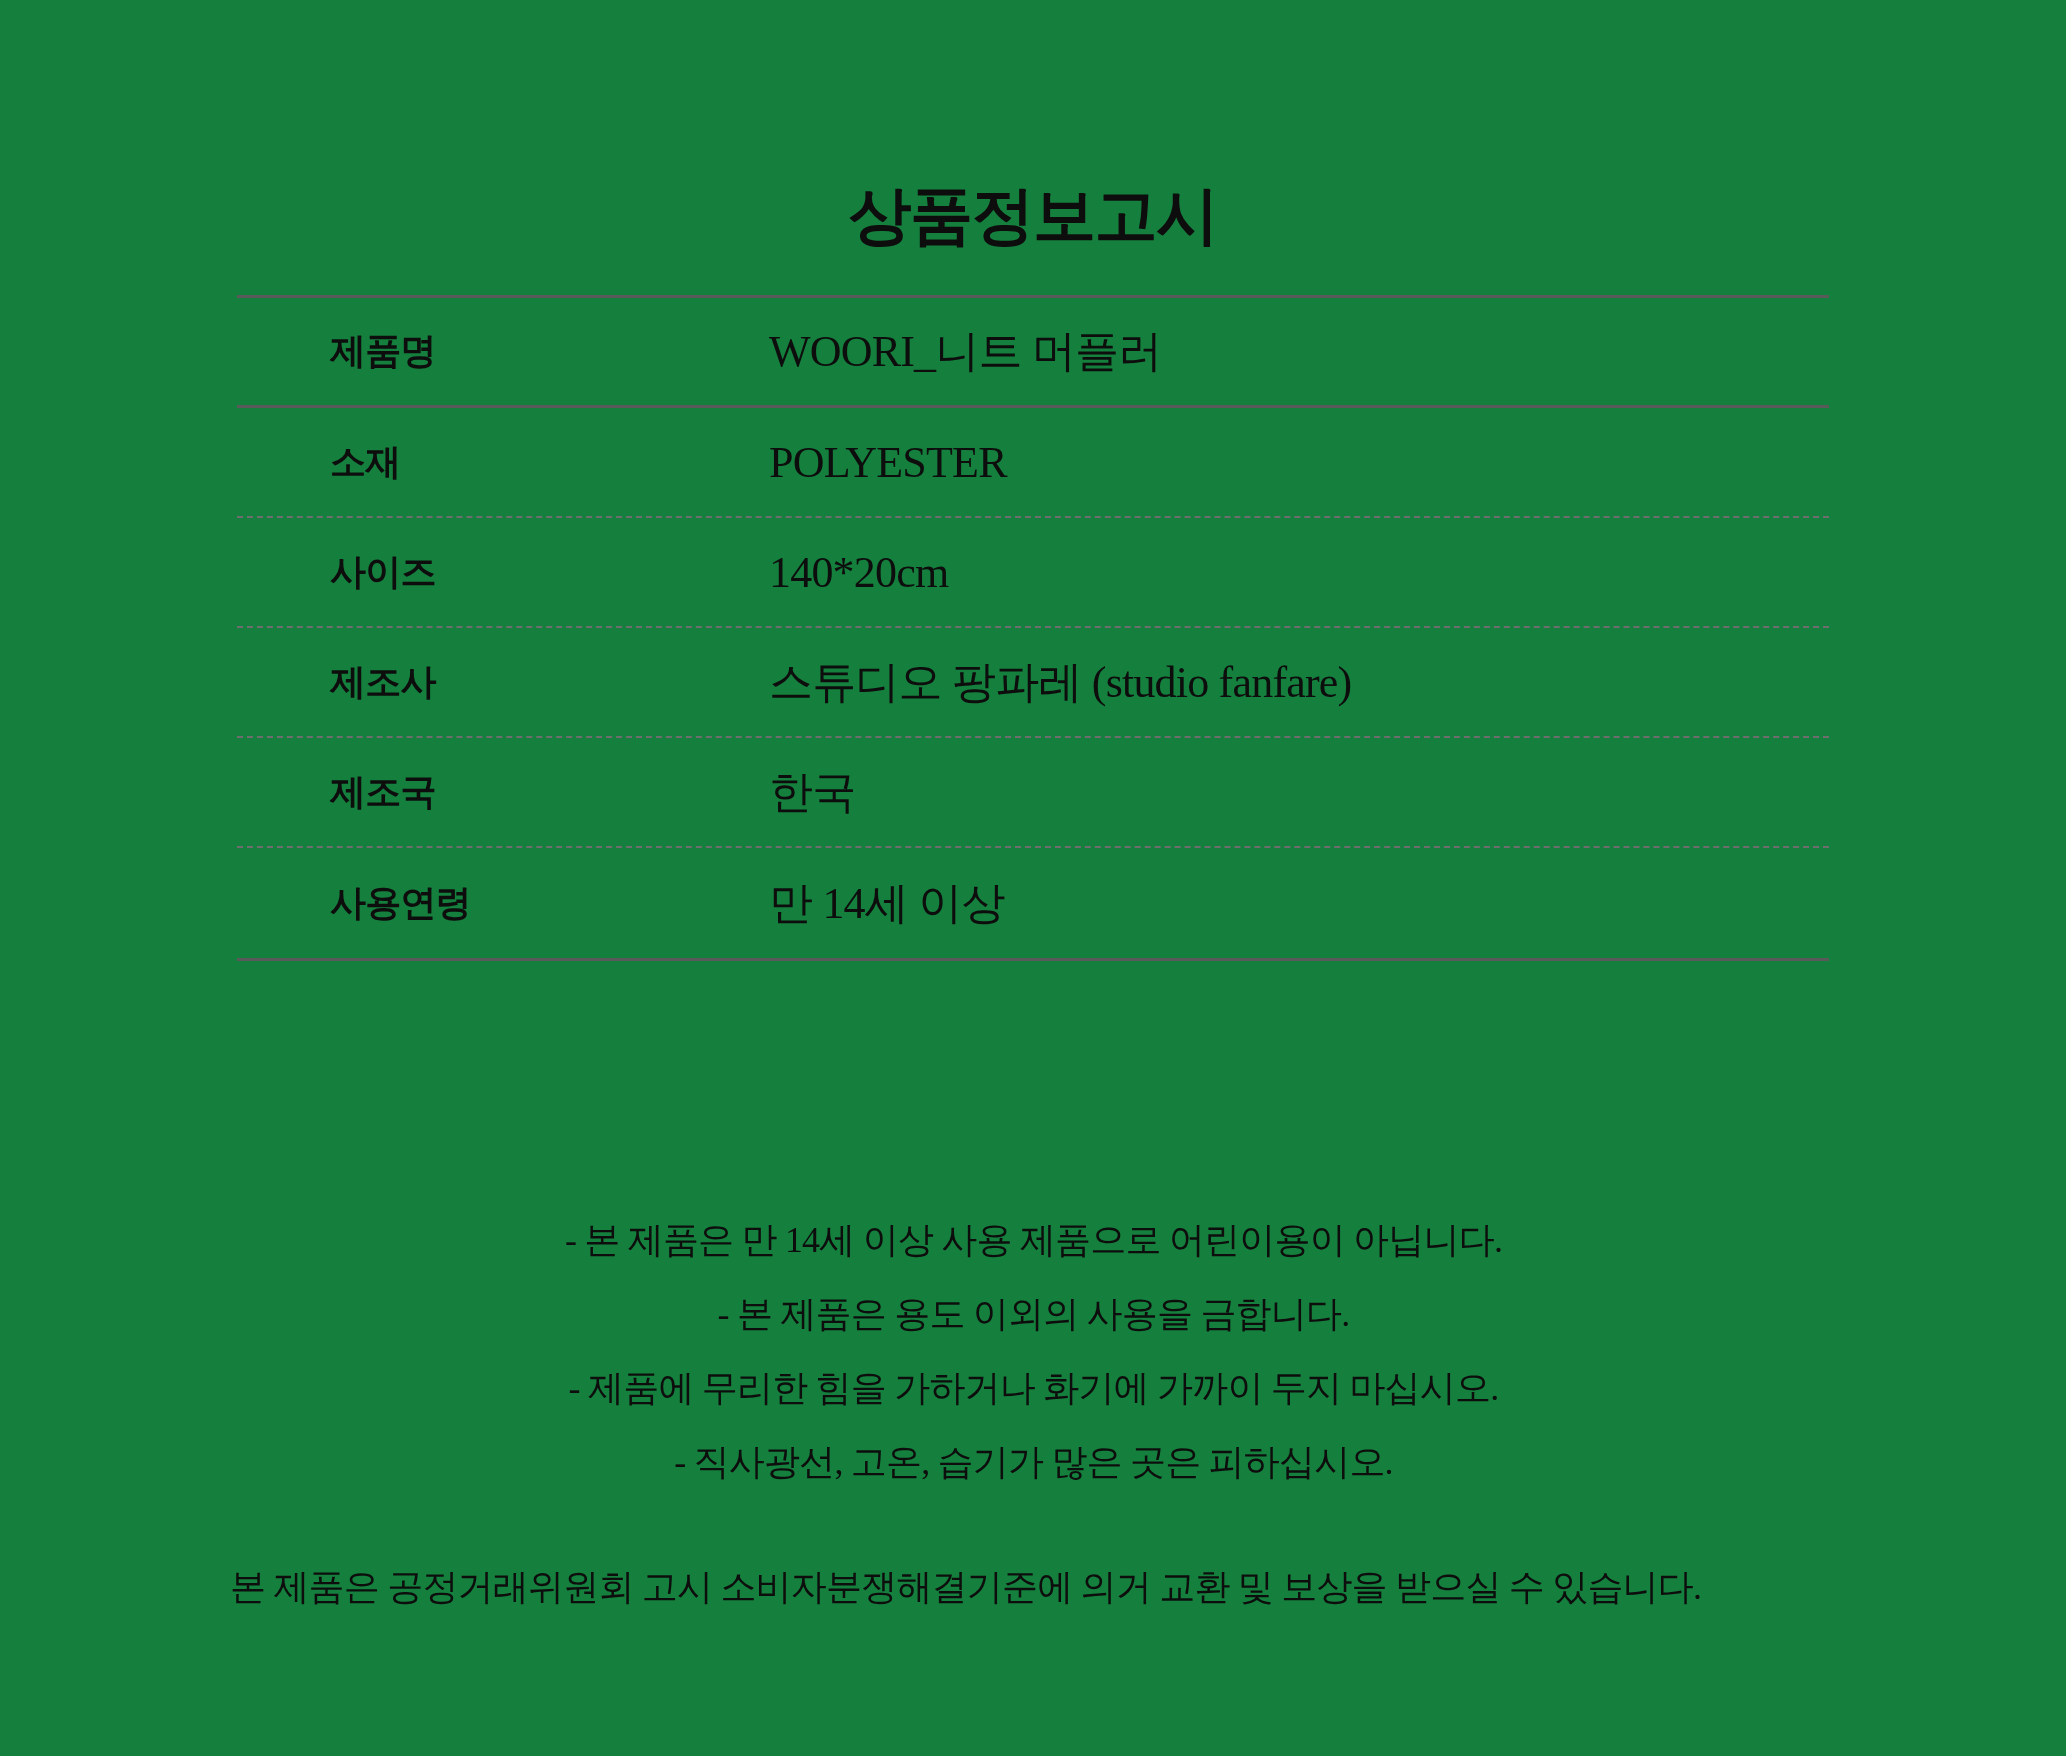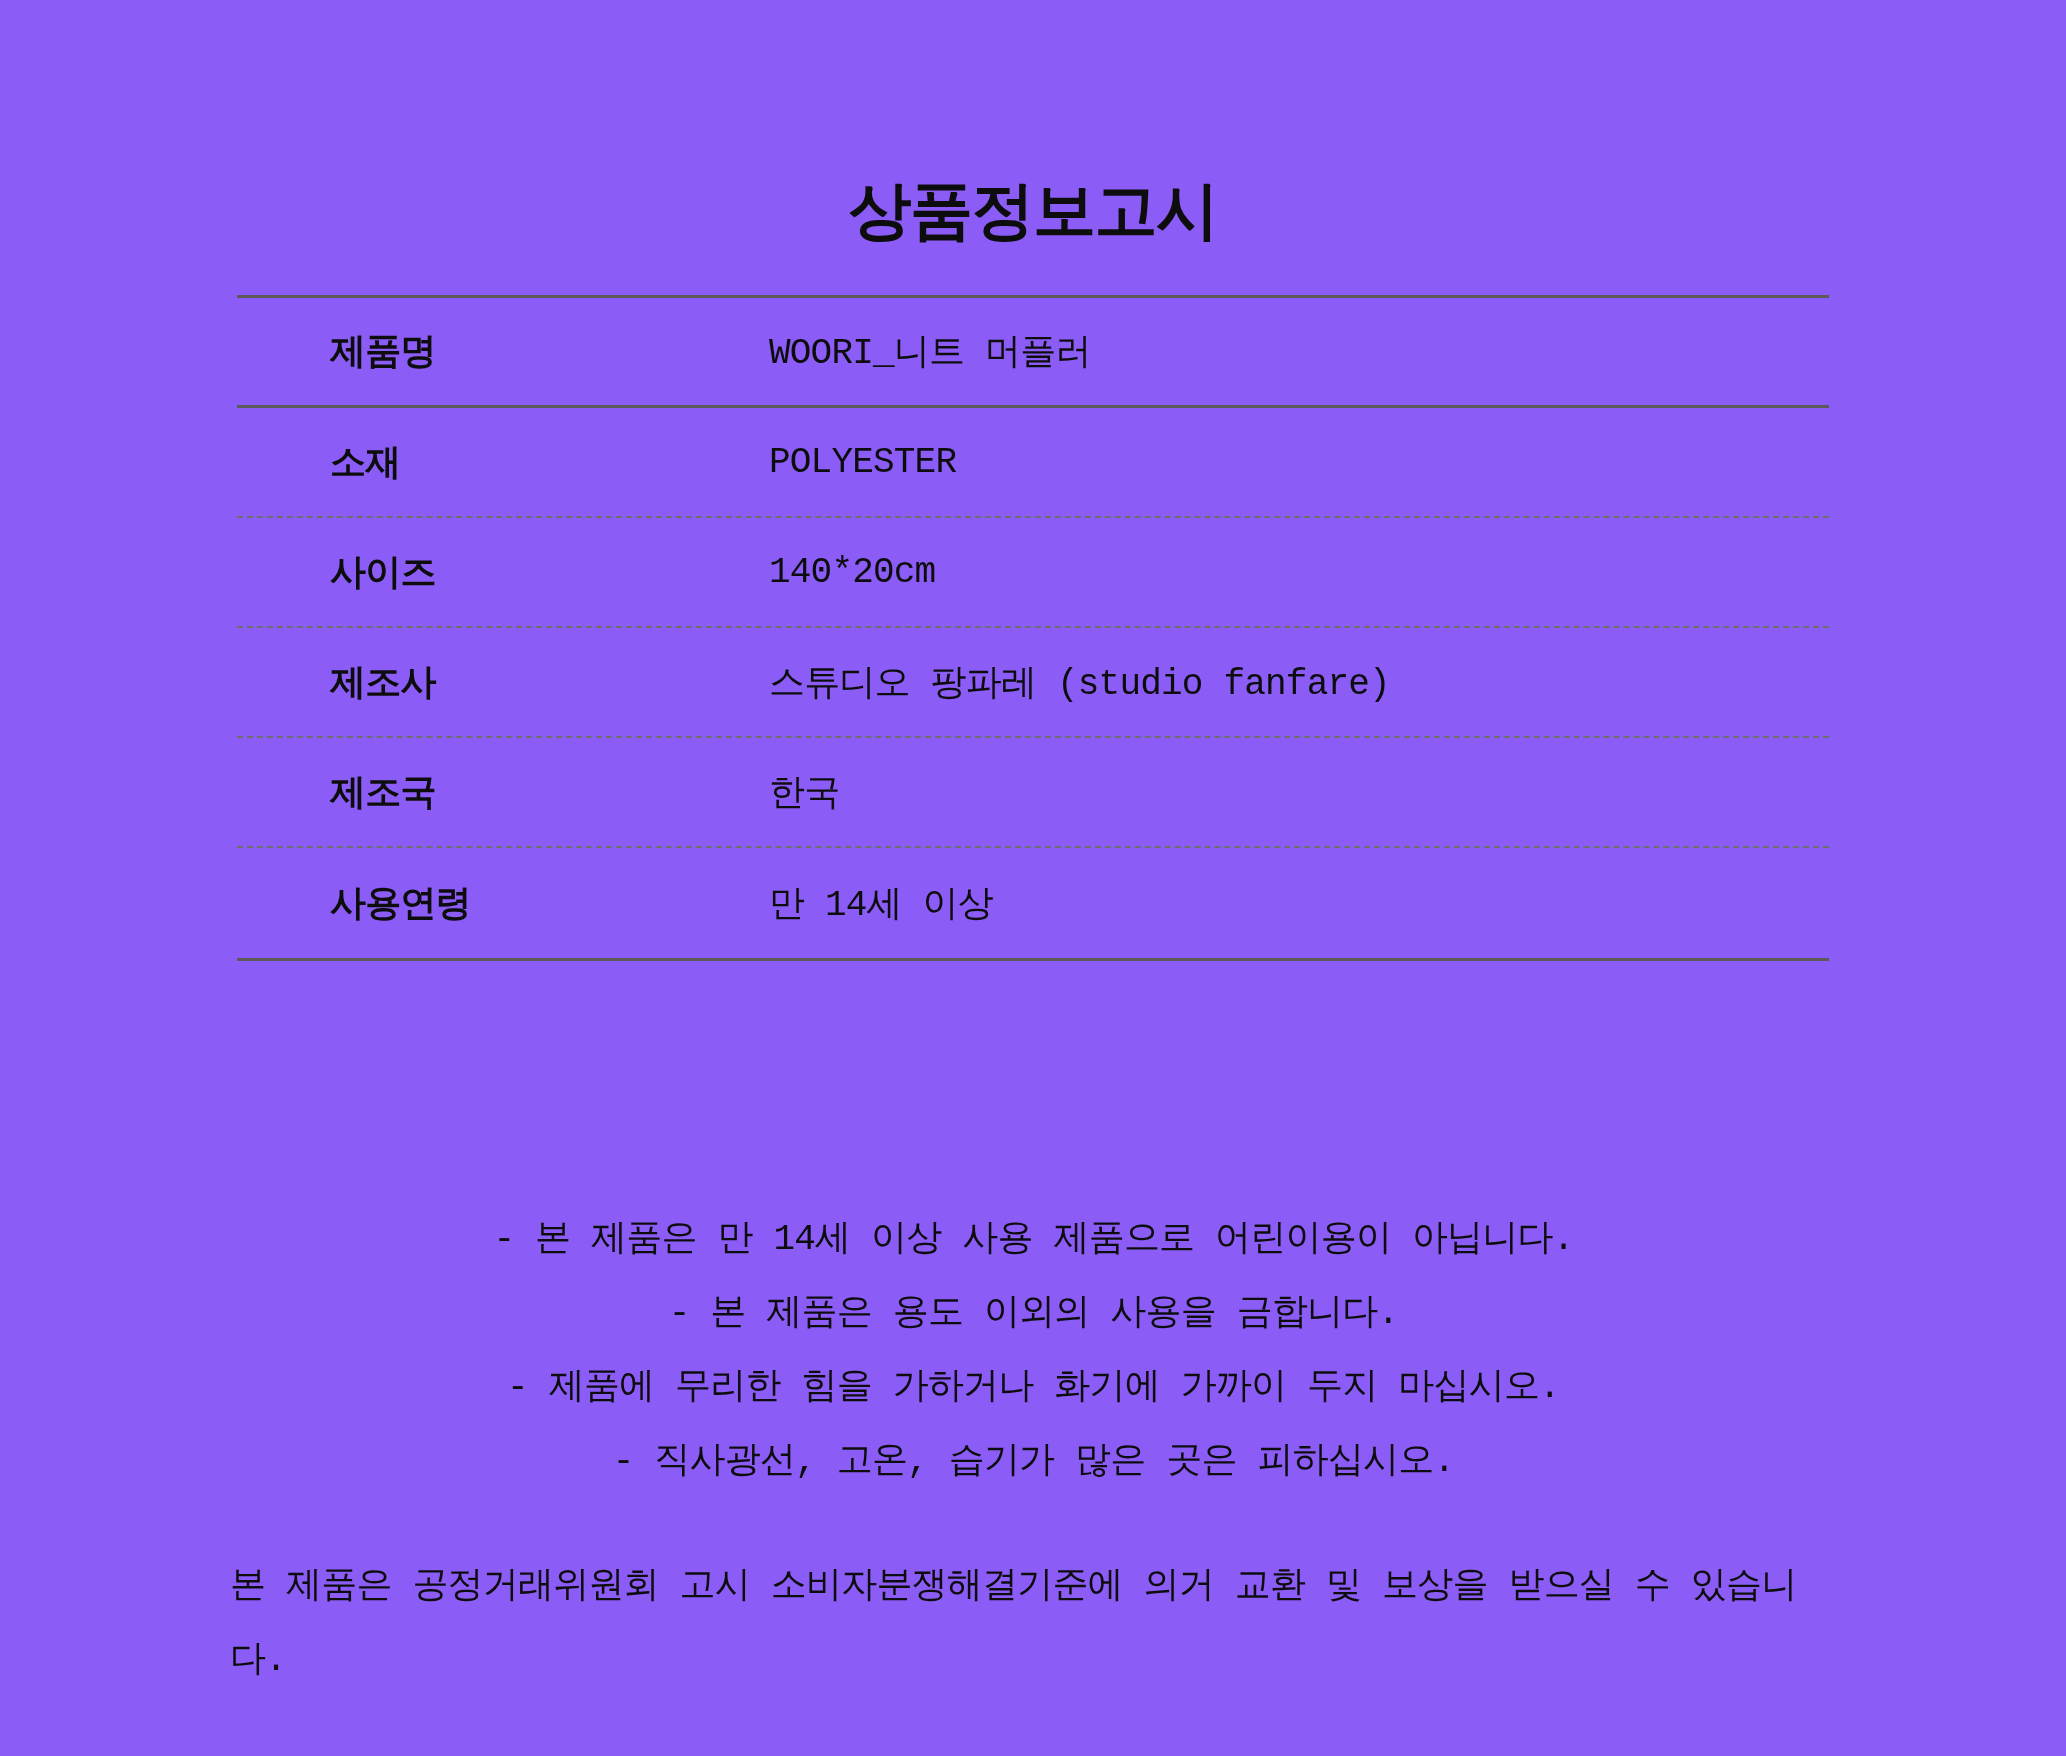--- a/index.html
+++ b/index.html
@@ -4,23 +4,23 @@
 <style>
   html, body {
     margin: 0;
     padding: 0;
     background: #ffffff;
   }
   .page {
     position: relative;
     width: 2066px;
     height: 1756px;
-    background: #8b5cf6;
+    background: #15803d;
     color: #0d0d0d;
-    font-family: Liberation Mono, monospace;
+    font-family: Liberation Serif, serif;
     overflow: hidden;
   }
   .page-title {
     position: absolute;
     top: 138px;
     left: 0;
     width: 100%;
     text-align: center;
     font-size: 63px;
     font-weight: 700;
@@ -52,21 +52,21 @@
     width: 532px;
     box-sizing: border-box;
     padding-left: 93px;
     font-size: 36px;
     font-weight: 700;
     letter-spacing: -0.8px;
     flex-shrink: 0;
   }
   .info-value {
     flex: 1;
-    font-size: 36px;
+    font-size: 44px;
     font-weight: 400;
     letter-spacing: -0.8px;
   }
   .section-title {
     position: absolute;
     top: 1088px;
     left: 230px;
     font-size: 51px;
     font-weight: 700;
     letter-spacing: -1.1px;

